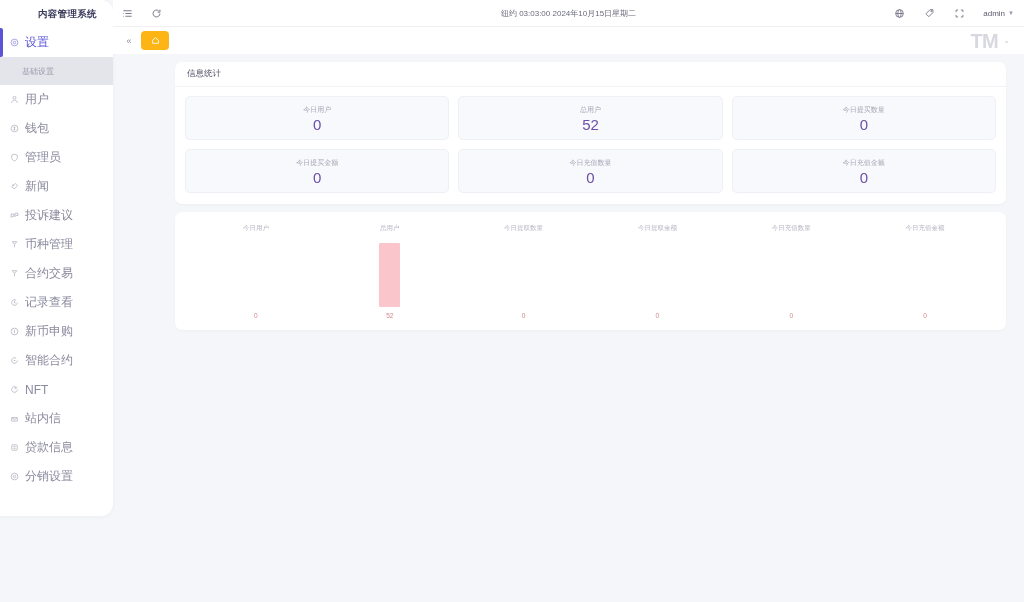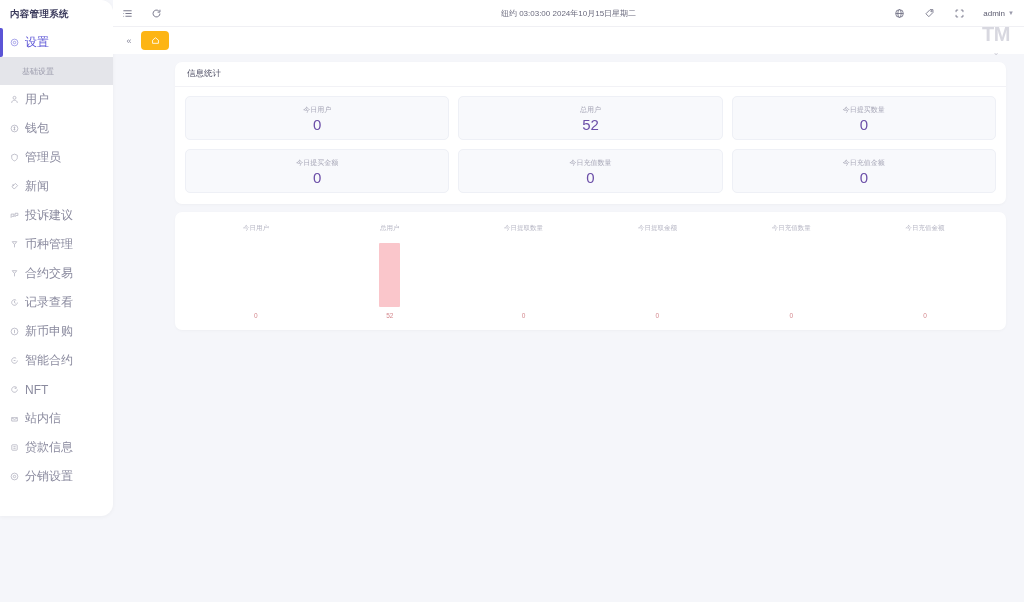--- a/index.html
+++ b/index.html
@@ -23,20 +23,21 @@
     box-shadow: 0 1px 4px rgba(0,0,0,0.04);
   }
   .brand {
     height: 28px;
     display: flex; align-items: center;
     padding-left: 10px;
     font-size: 9.5px;
     font-weight: bold;
     color: #3b3b5c;
     letter-spacing: .3px;
+    margin-left: 28px;
   }
   .menu { padding-top: 0px; }
   .menu-item {
     height: 29px;
     display: flex; align-items: center;
     padding-left: 10px;
     gap: 6px;
     font-size: 12px;
     color: #8a8a9e;
     position: relative;
@@ -132,21 +133,20 @@
     background: #fdb515;
     border-radius: 4px;
     display: inline-flex; align-items: center; justify-content: center;
     cursor: pointer;
   }
   .tab-home svg { width: 9px; height: 9px; display: block; color: #fff; }
   .logo-wrap {
     margin-left: auto;
     display: flex; align-items: center; gap: 5px;
     padding-right: 6px;
-    flex-direction: column;
   }
   .logo-tm {
     font-size: 20px; font-weight: bold;
     color: #d8d8e0;
     letter-spacing: -0.5px;
     line-height: 1;
   }
   .logo-caret { font-size: 8px; color: #c9c9d4; line-height: 1; }
 
   

